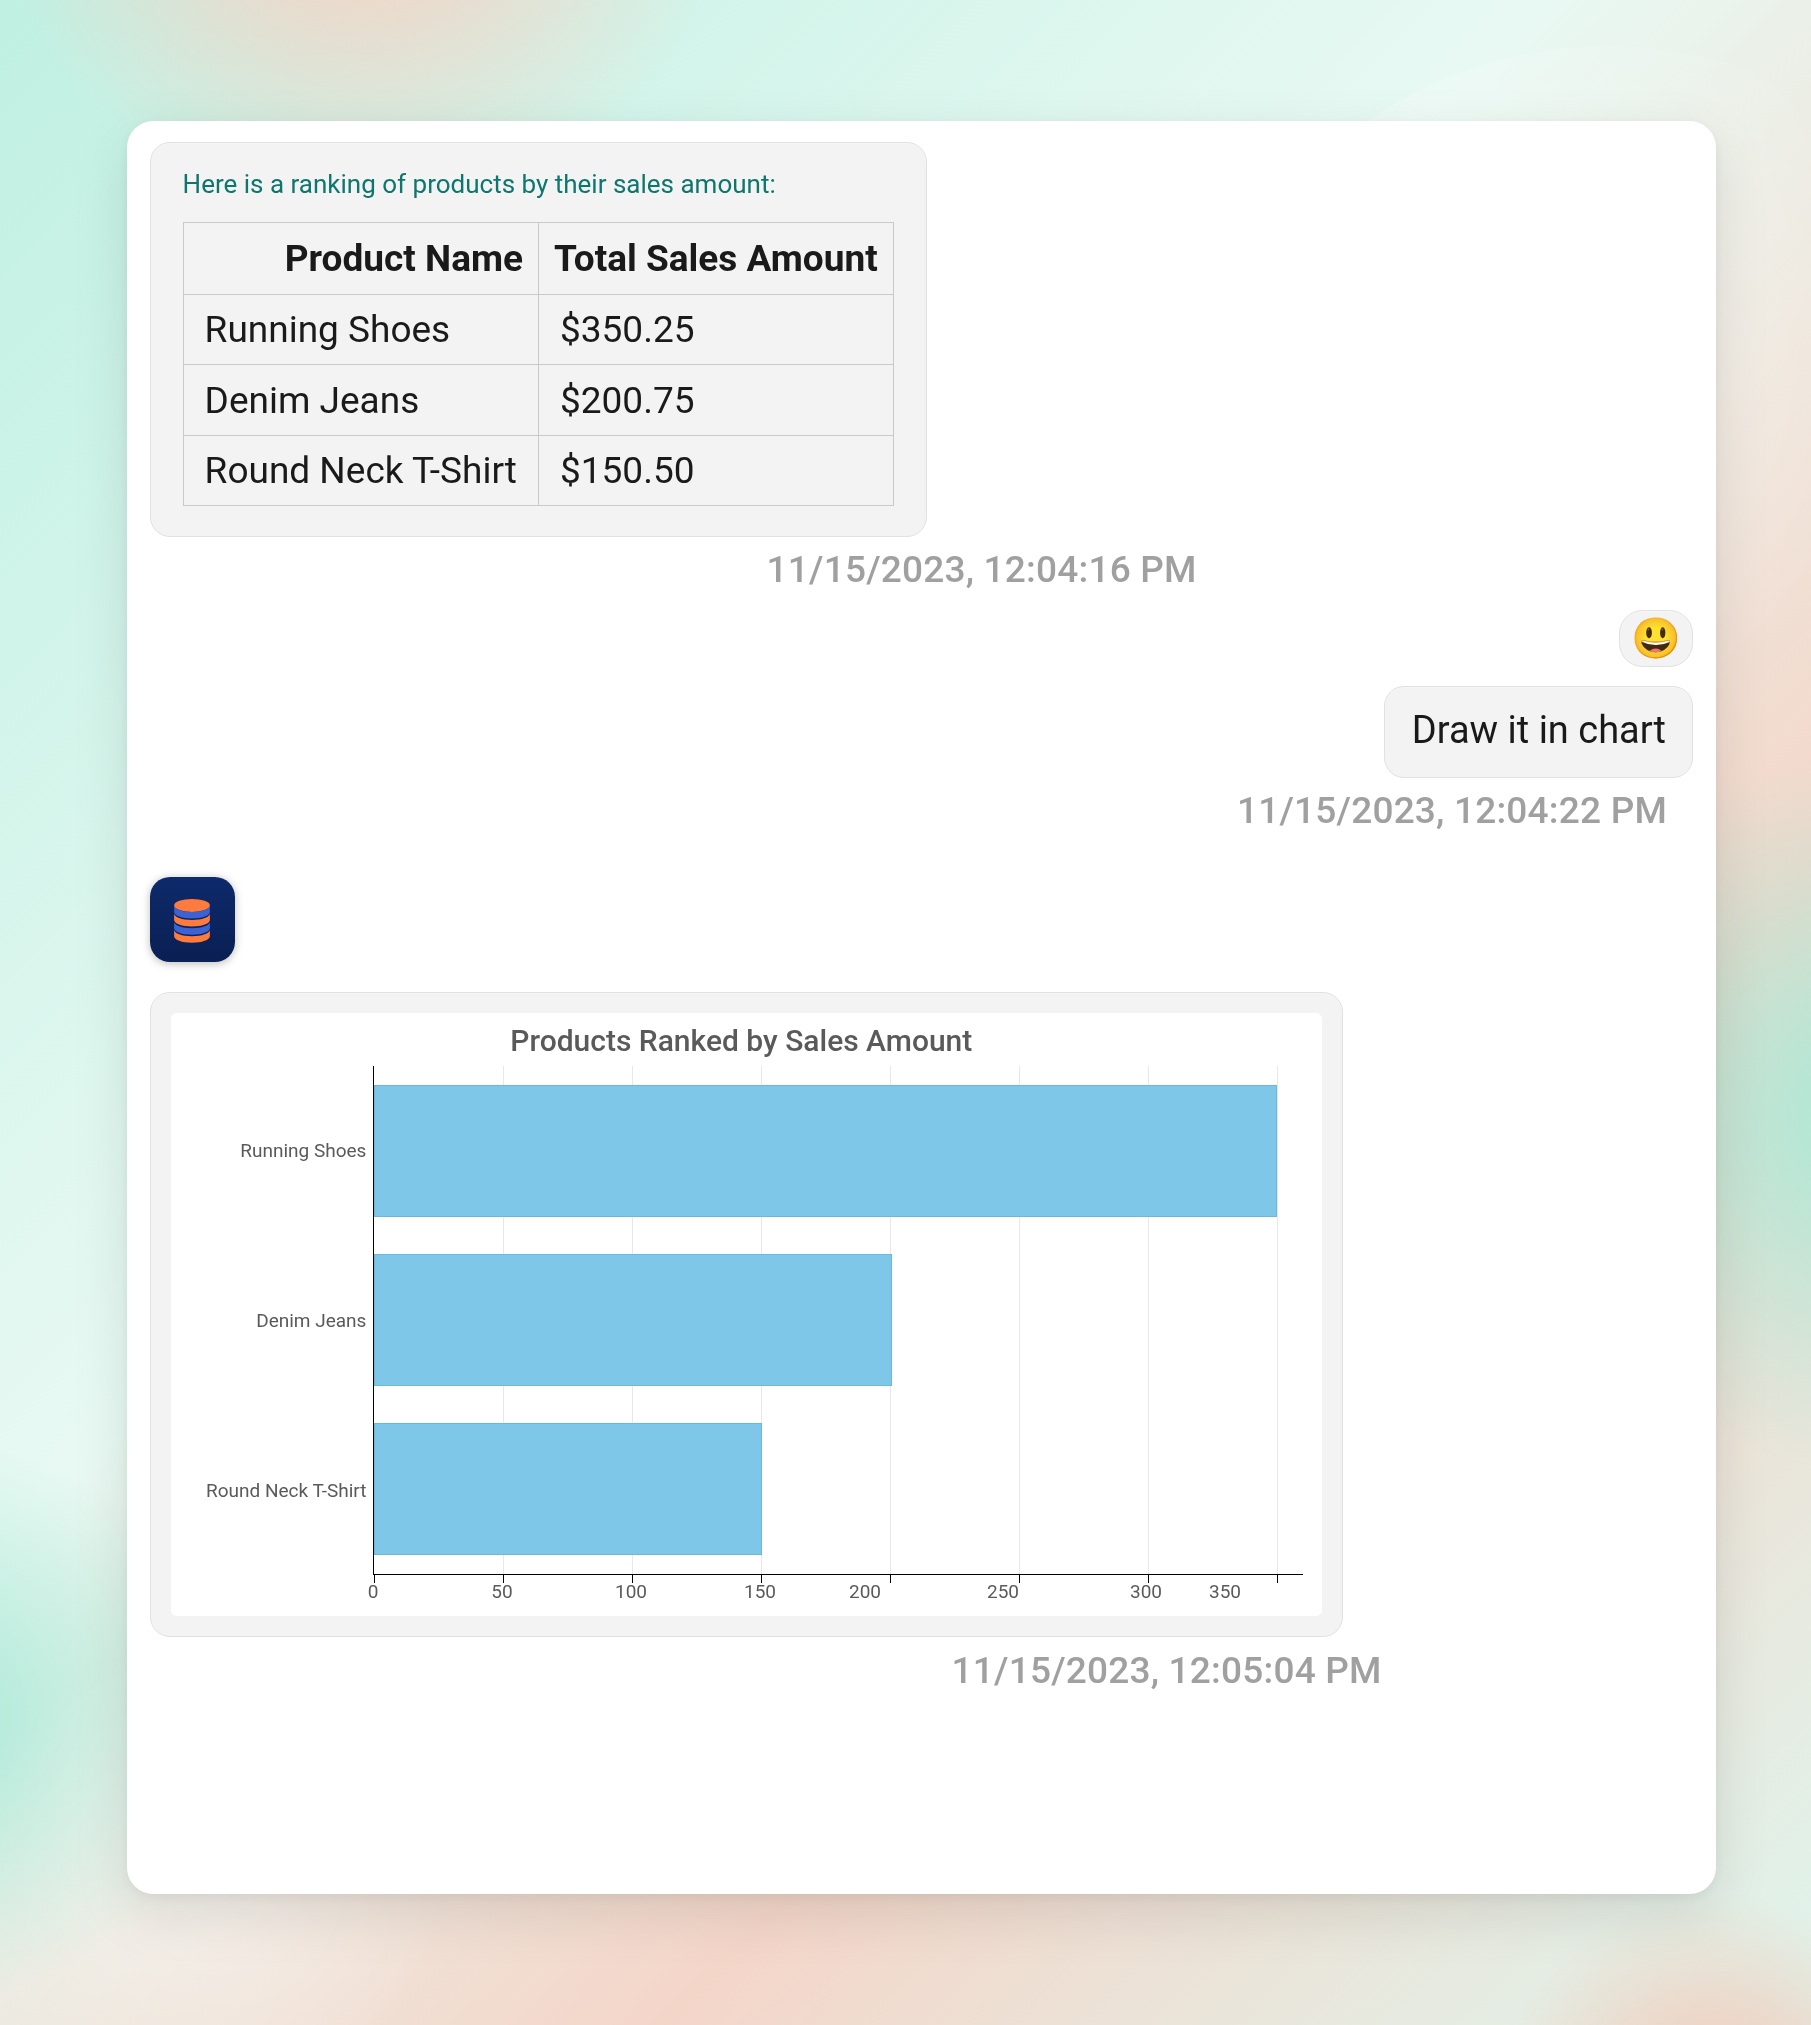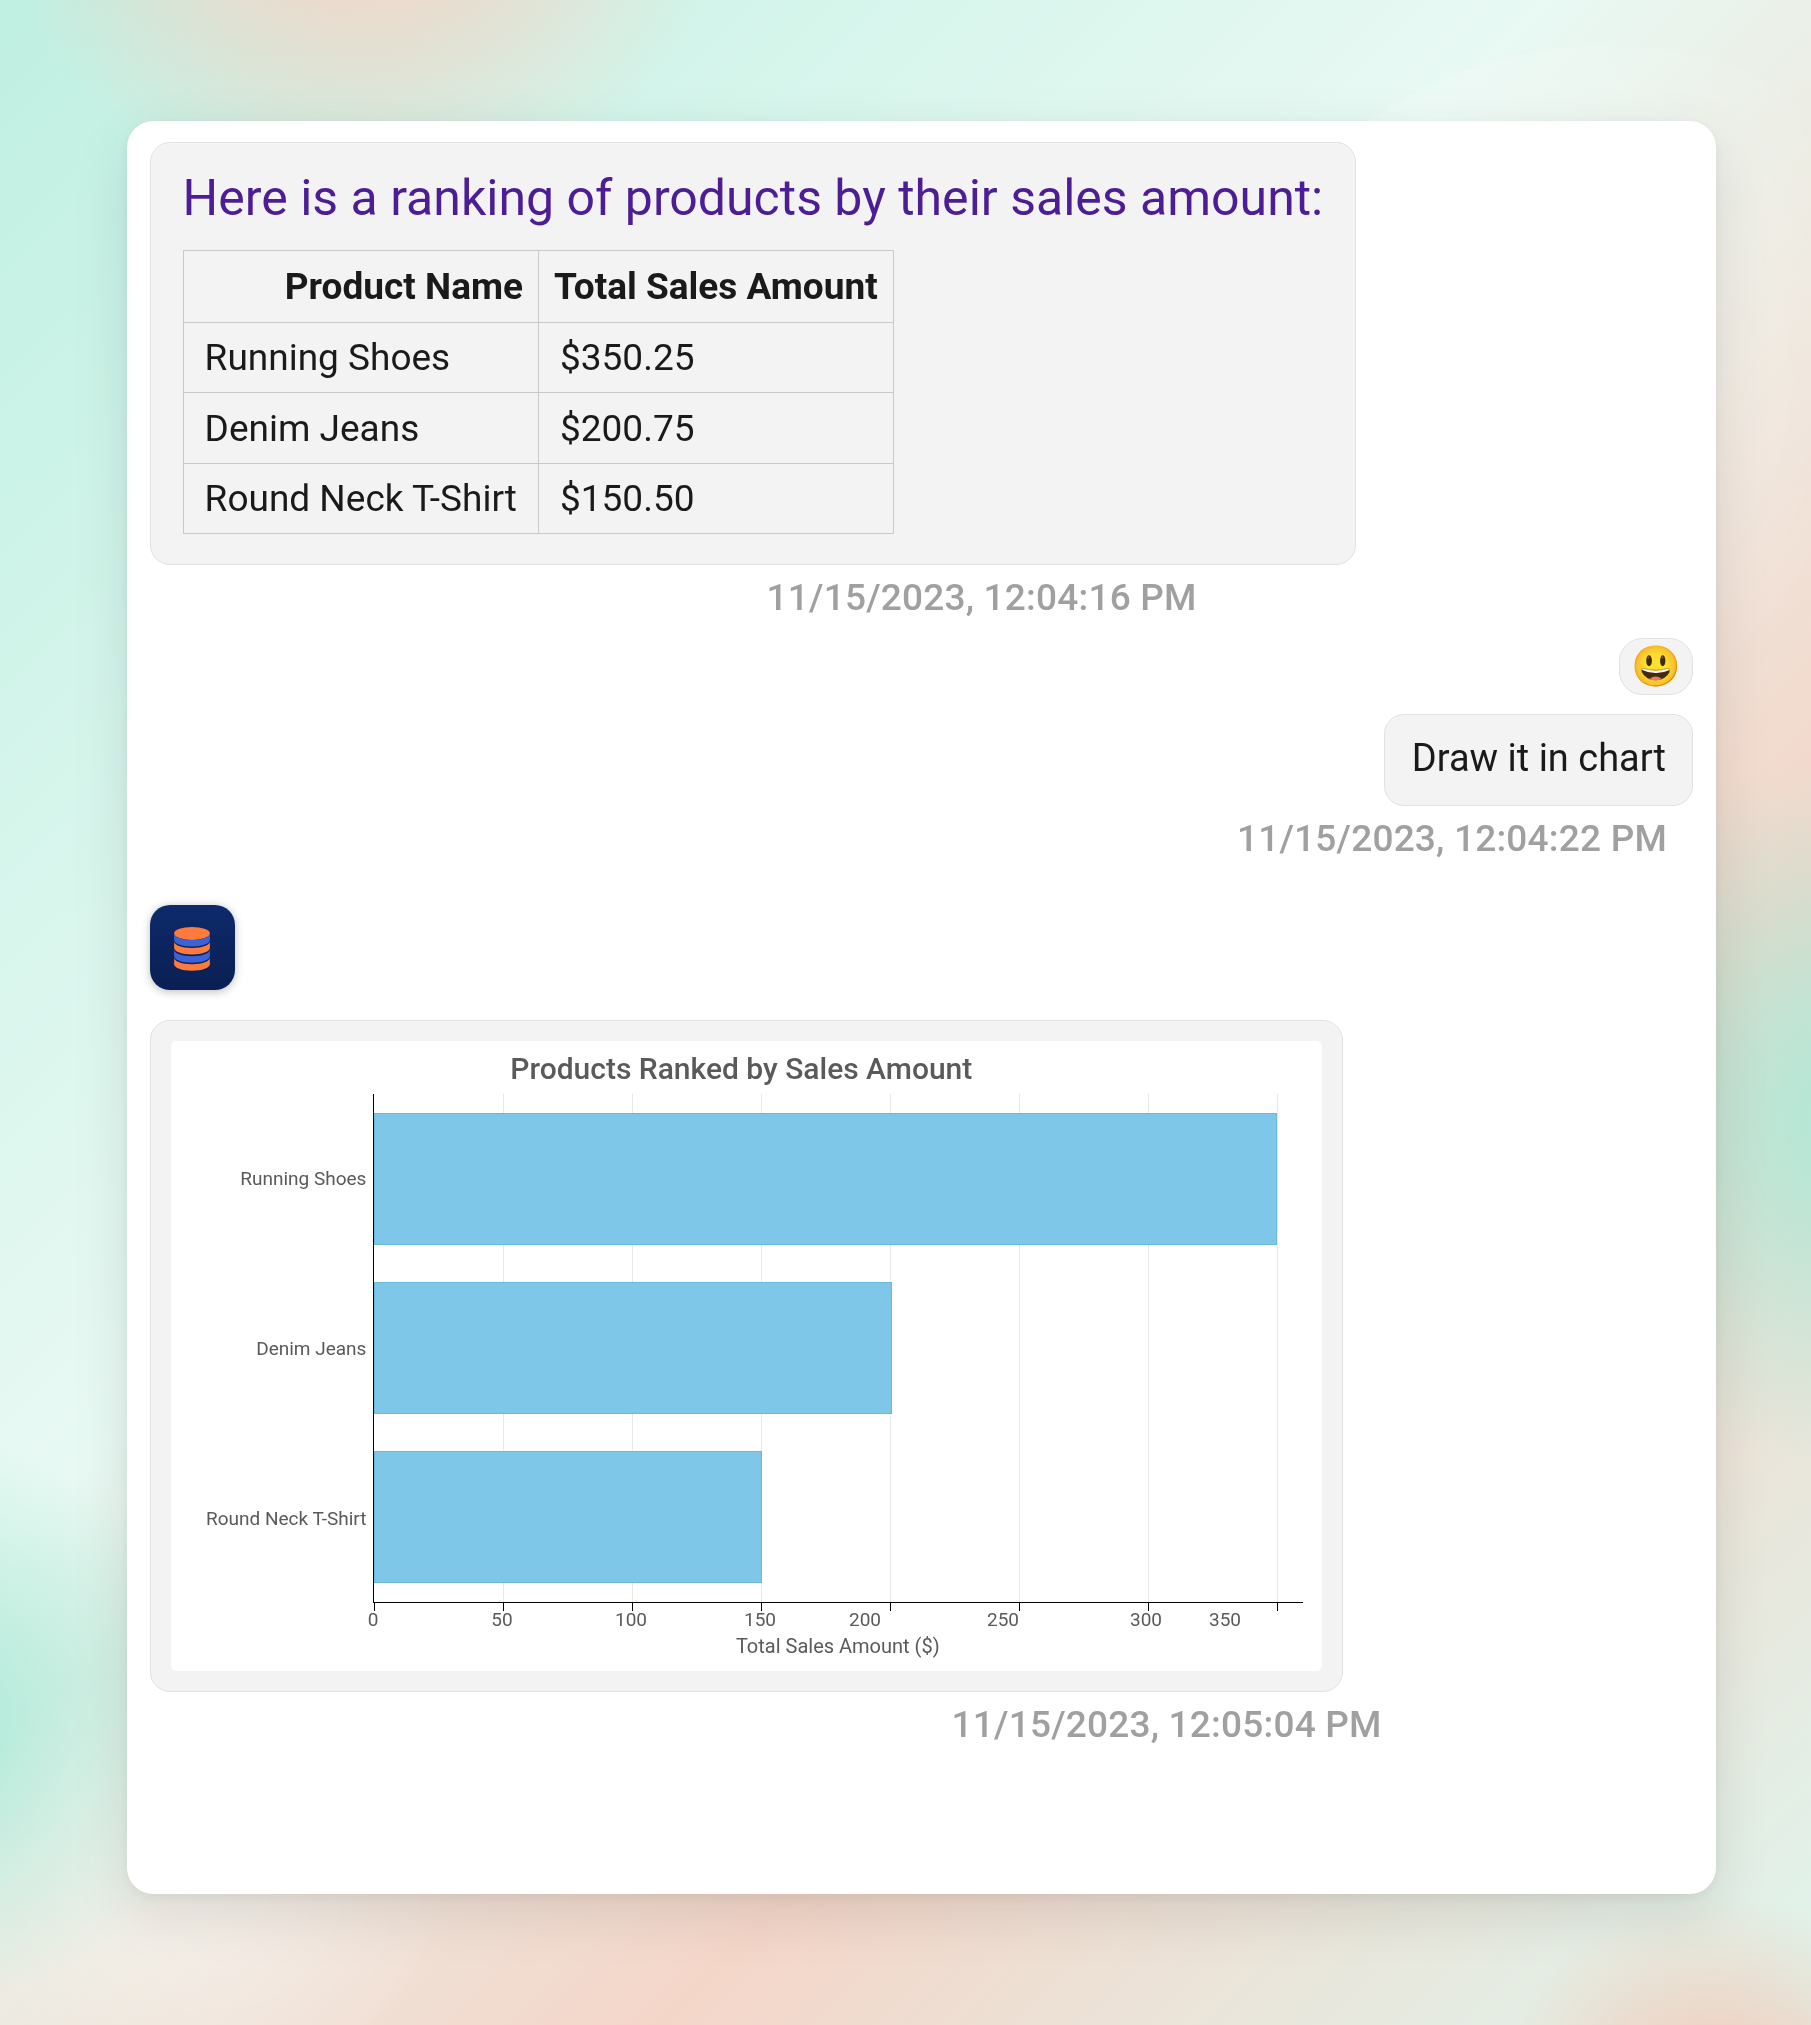--- a/index.html
+++ b/index.html
@@ -63,22 +63,22 @@
     margin-top: 11.3px;
   }
   .timestamp-row { display: flex; width: 100%; }
   .timestamp-row.left  { justify-content: flex-start; }
   .timestamp-row.right { justify-content: flex-end; }
   .timestamp-row.left  .timestamp { margin-left: 617px; }
   .timestamp-row.right .timestamp { margin-right: 26.4px; }
   .timestamp-row.chart-ts .timestamp { margin-left: 802px; text-align: center; }
 
   .intro-text {
-    font-size: 50px;
-    color: #4c1d95;
+    font-size: 26px;
+    color: #0f766e;
     margin-bottom: 22.6px;
     white-space: nowrap;
   }
 
   table.data-table {
     border-collapse: collapse;
     margin-top: 5.7px;
   }
   table.data-table th, table.data-table td {
     border: 0.9px solid #c9c9c9;
@@ -295,21 +295,20 @@
         <div class="xtick-labels" id="xtick-labels">
             <span style="left: 0px;">0</span>
             <span style="left: 129px;">50</span>
             <span style="left: 258px;">100</span>
             <span style="left: 387px;">150</span>
             <span style="left: 492px;">200</span>
             <span style="left: 630px;">250</span>
             <span style="left: 773px;">300</span>
             <span style="left: 852px;">350</span>
           </div>
-        <div class="xlabel">Total Sales Amount ($)</div>
       </div>
     </div>
   </div>
   <div class="timestamp-row chart-ts">
     <div class="timestamp">11/15/2023, 12:05:04 PM</div>
   </div>
 
 </div>
 
 

